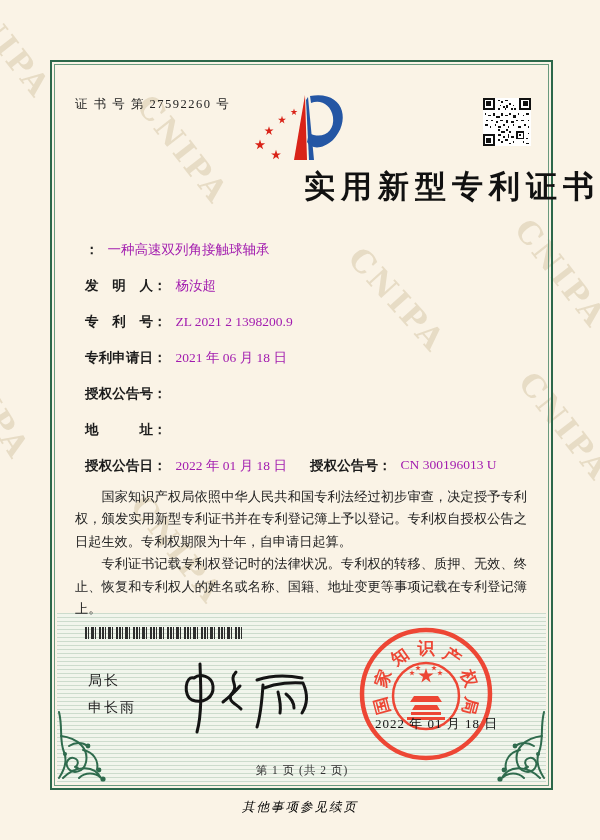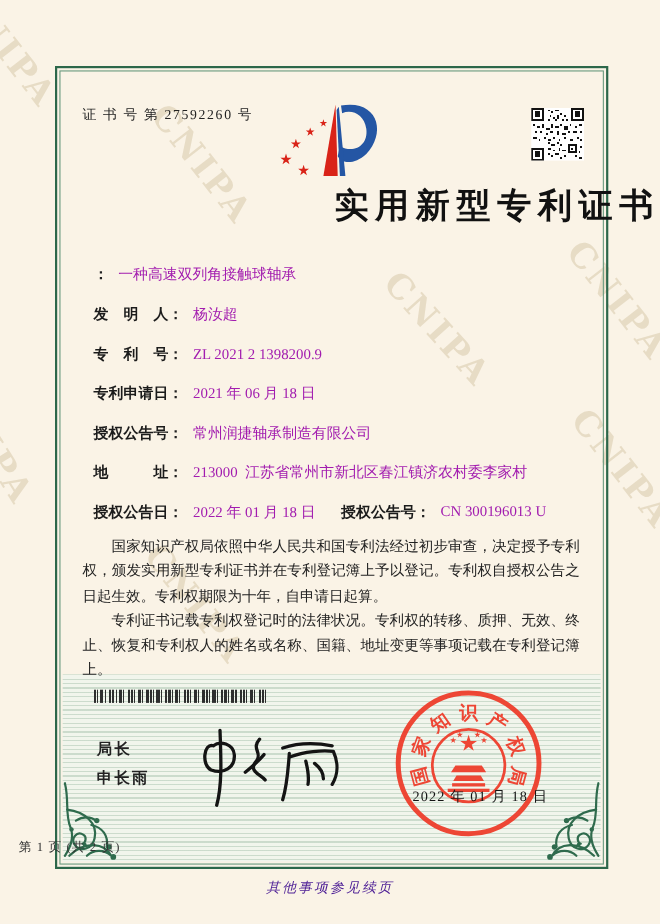--- a/index.html
+++ b/index.html
@@ -74,35 +74,35 @@
   .barcode {
     position:absolute; left:85px; top:627px; width:157px; height:12px; z-index:3;
     background:repeating-linear-gradient(90deg,
       #2e2e2e 0 2px, transparent 2px 3px,
       #2e2e2e 3px 4px, transparent 4px 6px,
       #2e2e2e 6px 9px, transparent 9px 10px,
       #2e2e2e 10px 11px, transparent 11px 14px,
       #2e2e2e 14px 16px, transparent 16px 17px);
   }
   .bureau { position:absolute; left:88px; top:672px; z-index:3;
-    font-family:"Liberation Sans","DejaVu Sans",sans-serif; font-size:14px; font-weight:700; color:#222; }
+    font-family:"Liberation Sans","DejaVu Sans",sans-serif; font-size:14px; font-weight:400; color:#222; }
   .bureau div { margin-bottom:9px; letter-spacing:2px; }
   .signature { position:absolute; left:172px; top:652px; z-index:4; }
   .seal { position:absolute; left:356px; top:624px; z-index:5; opacity:.93; }
   .seal-date {
     position:absolute; left:375px; top:715px; z-index:6;
     font-size:13px; letter-spacing:1px; color:#141414; white-space:pre;
   }
   .page-info {
-    position:absolute; left:17px; right:0; top:763px; text-align:left;
+    position:absolute; left:4px; right:0; top:763px; text-align:center;
     font-size:11.5px; color:#333; letter-spacing:1px; z-index:3;
   }
   .bottom-note {
     position:absolute; left:0; right:0; top:799px; text-align:center;
-    font-size:12.5px; color:#4c1d95; letter-spacing:2px; z-index:3;
+    font-size:12.5px; color:#000000; letter-spacing:2px; z-index:3;
     font-style:italic;
   }
 </style>
 </head>
 <body>
 
 <span class="wm" style="left:-20px; top:-18px; transform:rotate(52deg);">CNIPA</span>
 <span class="wm" style="left:158px; top:88px;  transform:rotate(52deg);">CNIPA</span>
 <span class="wm" style="left:536px; top:212px; transform:rotate(52deg);">CNIPA</span>
 <span class="wm" style="left:368px; top:240px; transform:rotate(48deg);">CNIPA</span>
@@ -259,26 +259,24 @@
     <span class="fval">ZL 2021 2 1398200.9</span>
   </div>
   <div class="frow">
     <span class="flabel">专利申请日</span>
       <span class="colon">：</span>
     <span class="fval">2021 年 06 月 18 日</span>
   </div>
   <div class="frow">
     <span class="flabel">授权公告号</span>
       <span class="colon">：</span>
-    <span class="fval">常州润捷轴承制造有限公司</span>
   </div>
   <div class="frow">
     <span class="flabel">地址</span>
       <span class="colon">：</span>
-    <span class="fval">213000  江苏省常州市新北区春江镇济农村委李家村</span>
   </div>
   <div class="frow">
     <span class="g1">
       <span class="flabel">授权公告日</span>
         <span class="colon">：</span>
       <span class="fval">2022 年 01 月 18 日</span>
     </span>
     <span class="g2">
       <span class="flabel">授权公告号</span>
         <span class="colon">：</span>

